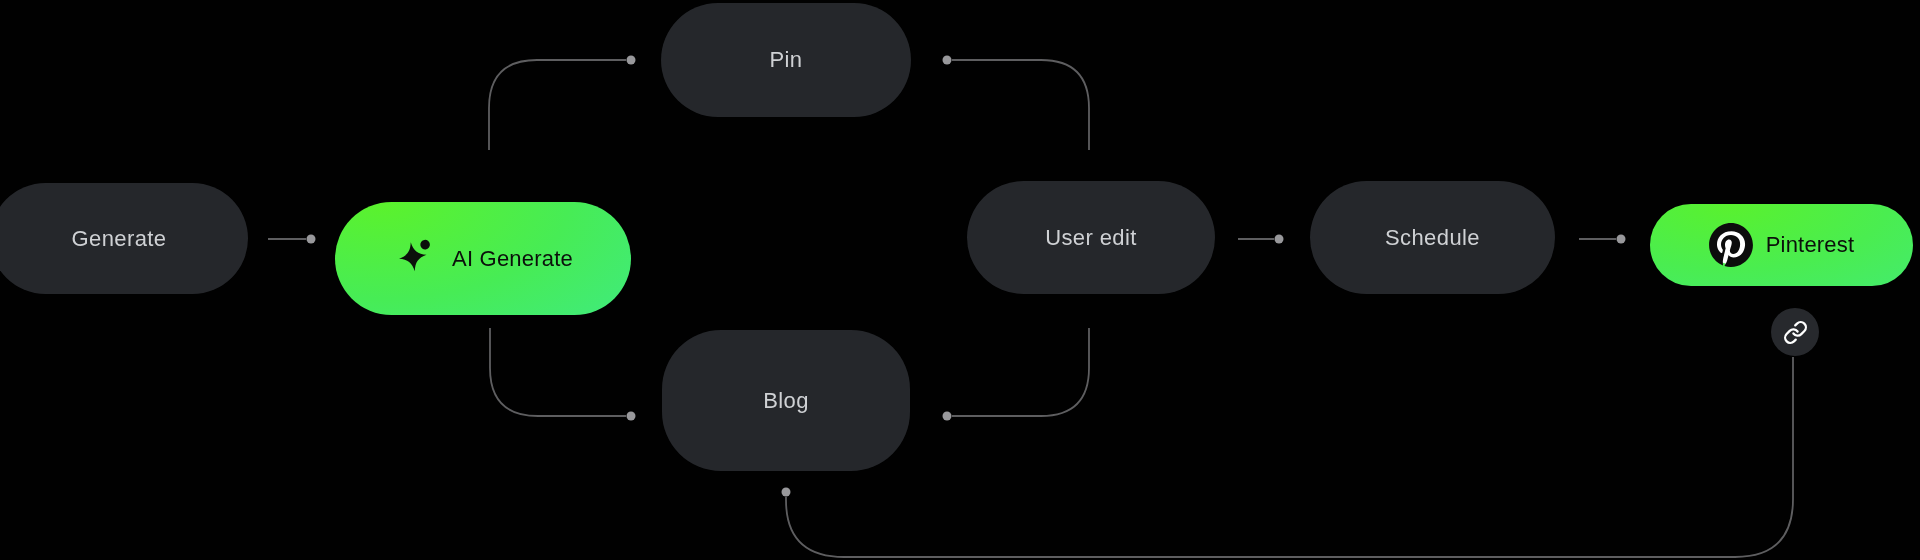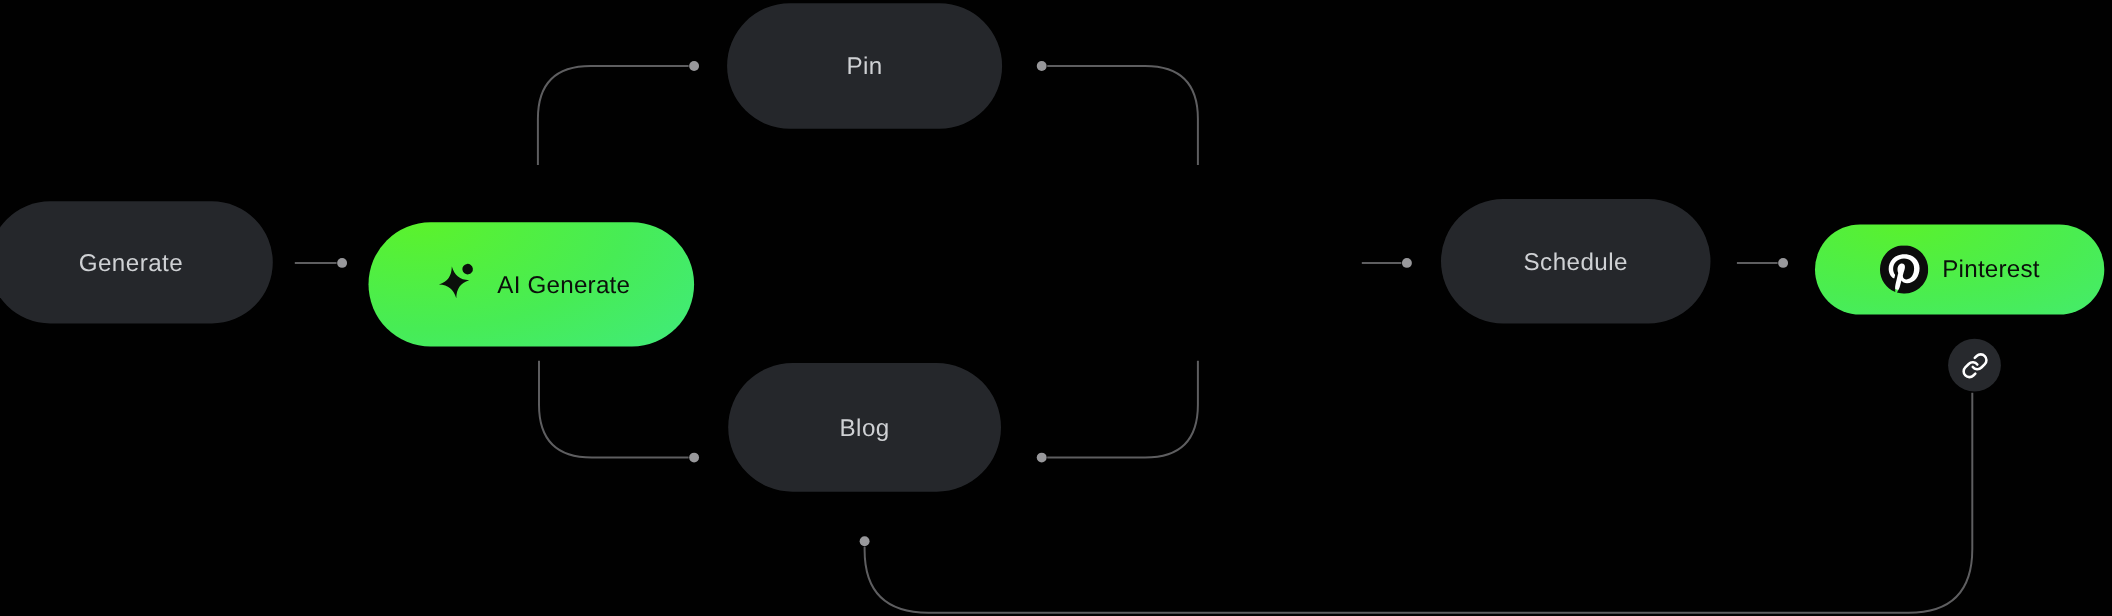--- a/index.html
+++ b/index.html
@@ -14,21 +14,21 @@
     letter-spacing:.4px;
     text-align:right;
   }
   .node.accent{
     color:#0b100b;font-weight:400;gap:13px;letter-spacing:.2px;margin-top:20px;
   }
   .n-schedule{left:-10px;top:183px;width:258px;height:111px;border-radius:56px;}
   .n-ai{left:335px;top:182px;width:296px;height:113px;border-radius:57px;
     background:radial-gradient(140% 190% at 16% 0%, #5bf22c 0%, #47ec55 45%, #3cea93 100%);}
   .n-pin{left:661px;top:3px;width:250px;height:114px;border-radius:57px;}
-  .n-blog{left:662px;top:330px;width:248px;height:117px;border-radius:59px;}
+  .n-blog{left:662px;top:330px;width:248px;height:141px;border-radius:59px;}
   .n-useredit{left:967px;top:181px;width:248px;height:113px;border-radius:57px;}
   .n-publish{left:1310px;top:181px;width:245px;height:113px;border-radius:57px;}
   .n-pinterest{left:1650px;top:184px;width:263px;height:82px;border-radius:56px;
     background:radial-gradient(150% 200% at 30% 0%, #59f12e 0%, #4aed50 40%, #3ee98c 100%);}
   .link-btn{
     position:absolute;left:1771px;top:308px;width:48px;height:48px;border-radius:50%;
     background:#27292d;display:flex;align-items:center;justify-content:center;
   }
   .nicon{display:block;}
 </style>
@@ -75,20 +75,23 @@
   </div>
 
   <div class="node n-pin">
     <span>Pin</span>
   </div>
 
   <div class="node n-blog">
     <span>Blog</span>
   </div>
 
+  <div class="node n-useredit">
+    <span>User edit</span>
+  </div>
 
   <div class="node n-publish">
     <span>Schedule</span>
   </div>
 
   <div class="node accent n-pinterest">
     <svg class="nicon" width="44" height="44" viewBox="0 0 24 24">
       <circle cx="12" cy="12" r="10.6" fill="#ffffff"></circle>
       <path fill="#0c0c0c" d="M12.017 0C5.396 0 .029 5.367.029 11.987c0 5.079 3.158 9.417 7.618 11.162-.105-.949-.199-2.403.041-3.439.219-.937 1.406-5.957 1.406-5.957s-.359-.72-.359-1.781c0-1.663.967-2.911 2.168-2.911 1.024 0 1.518.769 1.518 1.688 0 1.029-.653 2.567-.992 3.992-.285 1.193.6 2.165 1.775 2.165 2.128 0 3.768-2.245 3.768-5.487 0-2.861-2.063-4.869-5.008-4.869-3.41 0-5.409 2.562-5.409 5.199 0 1.033.394 2.143.889 2.741.099.12.112.225.085.345-.09.375-.293 1.199-.334 1.363-.053.225-.172.271-.401.165-1.495-.69-2.433-2.878-2.433-4.646 0-3.776 2.748-7.252 7.92-7.252 4.158 0 7.392 2.967 7.392 6.923 0 4.135-2.607 7.462-6.233 7.462-1.214 0-2.354-.629-2.758-1.379l-.749 2.848c-.269 1.045-1.004 2.352-1.498 3.146 1.123.345 2.306.535 3.55.535 6.607 0 11.985-5.365 11.985-11.987C23.97 5.39 18.592.026 11.985.026L12.017 0z"></path>
     </svg>

